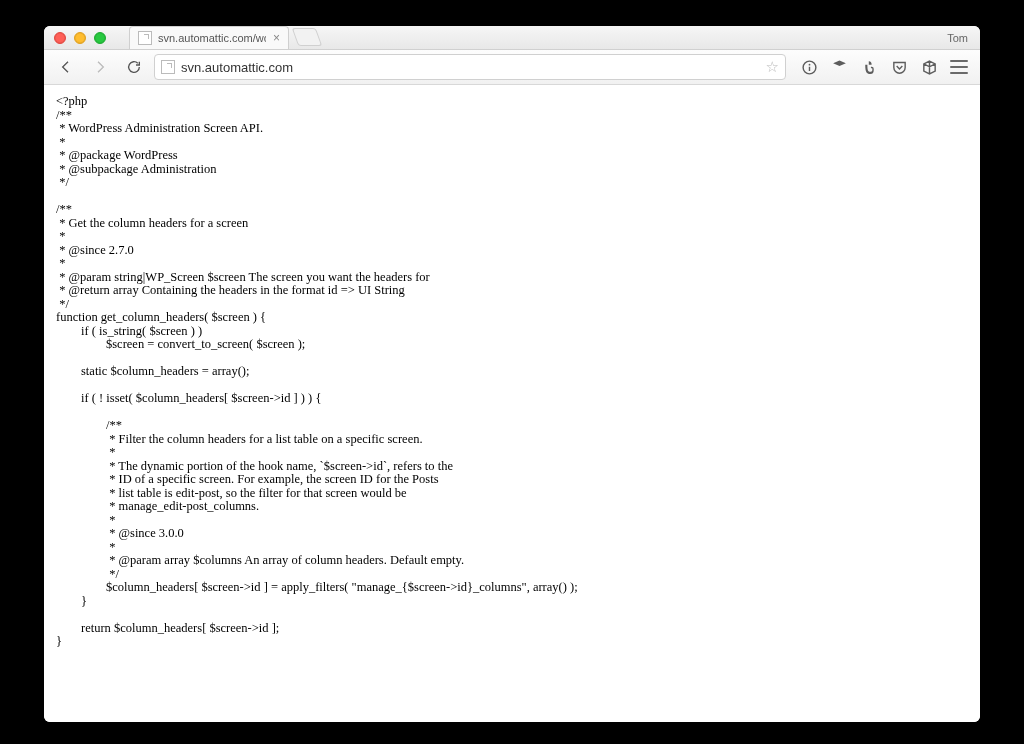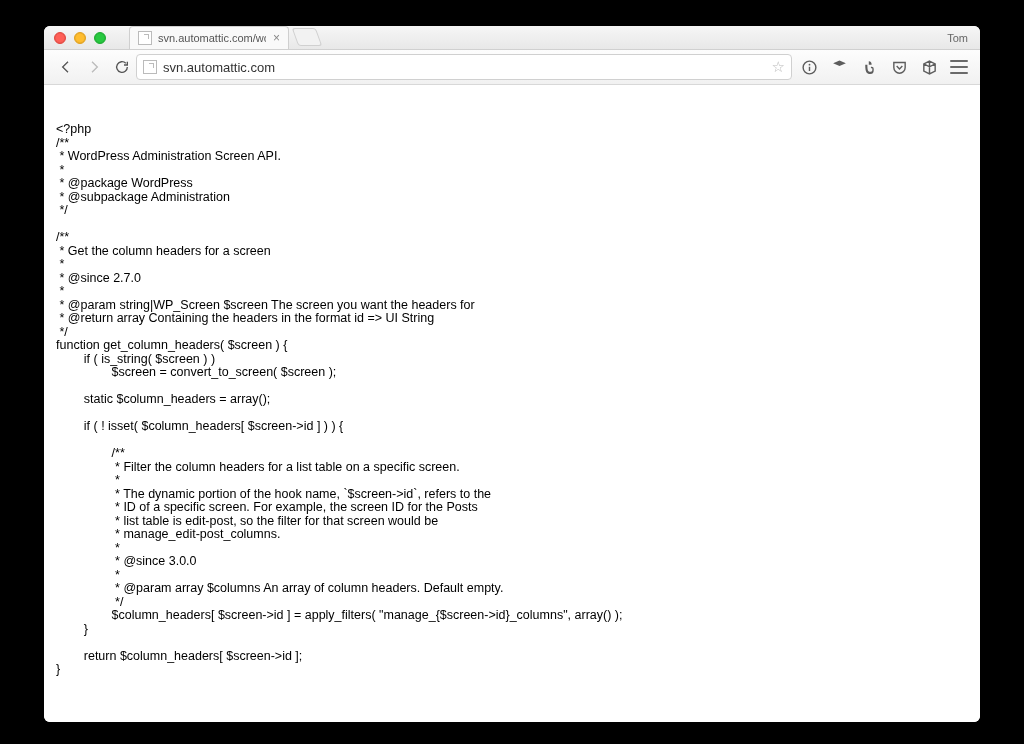--- a/index.html
+++ b/index.html
@@ -112,20 +112,21 @@
     color: #666;
     text-align: right;
   }
   .toolbar {
     height: 35px;
     background: linear-gradient(#fdfdfd, #f1f1f1);
     border-bottom: 1px solid #d8d8d8;
     display: flex;
     align-items: center;
     padding: 0 8px;
+    gap: 6px;
   }
   .navbtn {
     width: 28px;
     height: 26px;
     display: flex;
     align-items: center;
     justify-content: center;
     color: #555;
     cursor: default;
   }
@@ -187,26 +188,25 @@
   .hamburger span {
     height: 2px; background: #6a6a6a; border-radius: 1px;
   }
   .content {
     flex: 1;
     background: #fff;
     overflow: hidden;
     padding: 10px 12px;
   }
   pre.code {
-    font-family: Liberation Sans, sans-serif;
+    font-family: Liberation Serif, serif;
     font-size: 12.5px;
     line-height: 13.5px;
     color: #000;
     white-space: pre;
-    margin-top: 28px;
   }
 </style>
 </head>
 <body>
 
 <div class="window">
 
   <div class="titlebar">
     <div class="traffic">
       <div class="dot red"></div>

